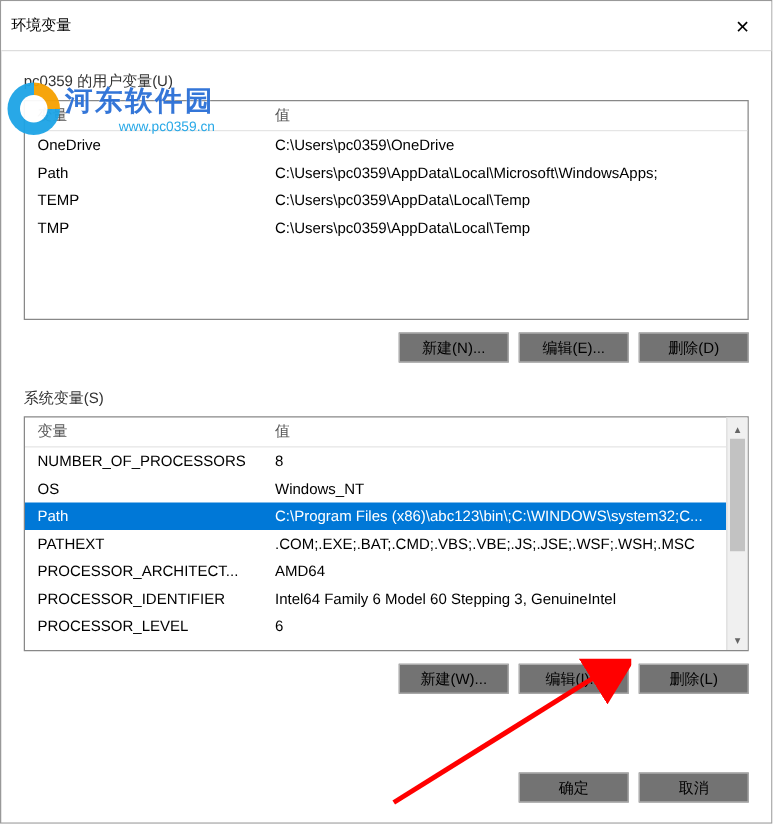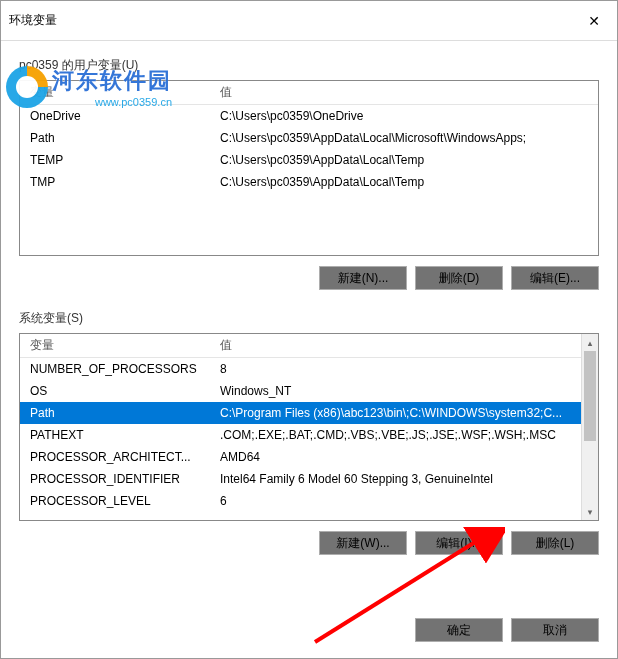--- a/index.html
+++ b/index.html
@@ -114,22 +114,22 @@
               </div>
               <div class="row">
                 <div class="cell-var">TMP</div>
                 <div class="cell-val">C:\Users\pc0359\AppData\Local\Temp</div>
               </div>
             </div>
         </div>
       </div>
       <div class="btn-row">
         <button class="btn">新建(N)...</button>
+        <button class="btn">编辑(E)...</button>
         <button class="btn">删除(D)</button>
-        <button class="btn">编辑(E)...</button>
       </div>
     </div>
 
     <div class="section">
       <div class="section-label">系统变量(S)</div>
       <div class="listbox" style="height:188px">
         <div class="list-table">
           <div class="headers">
             <div class="hdr hdr-var">变量</div>
             <div class="hdr hdr-val">值</div>

